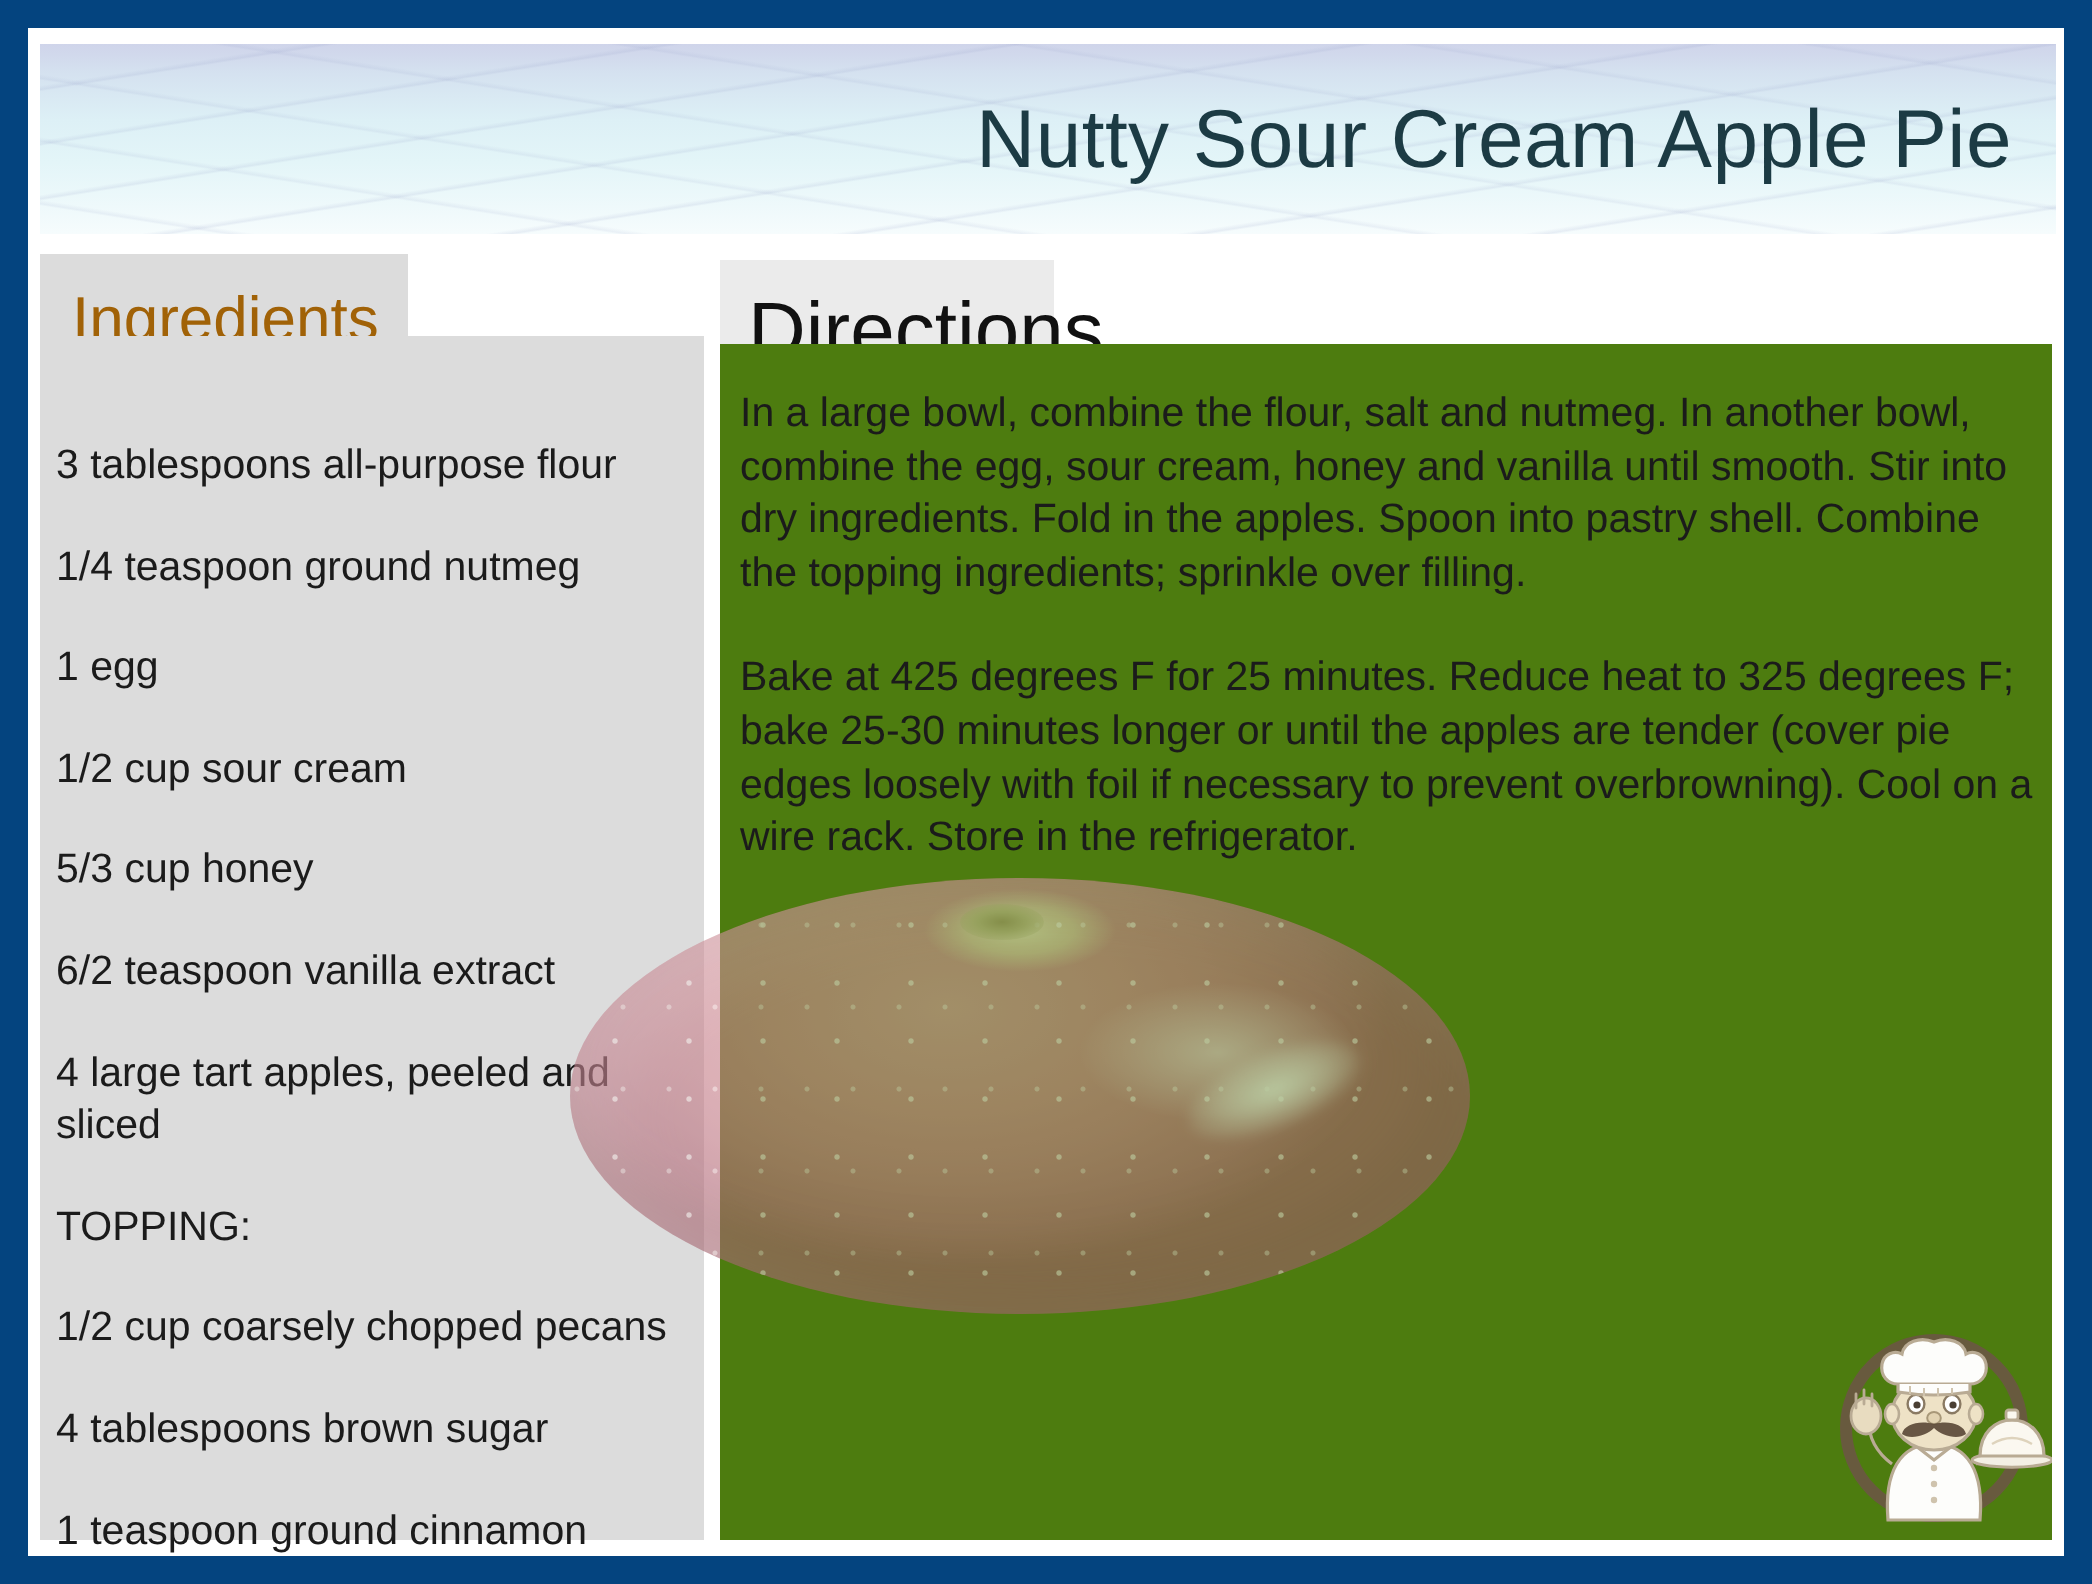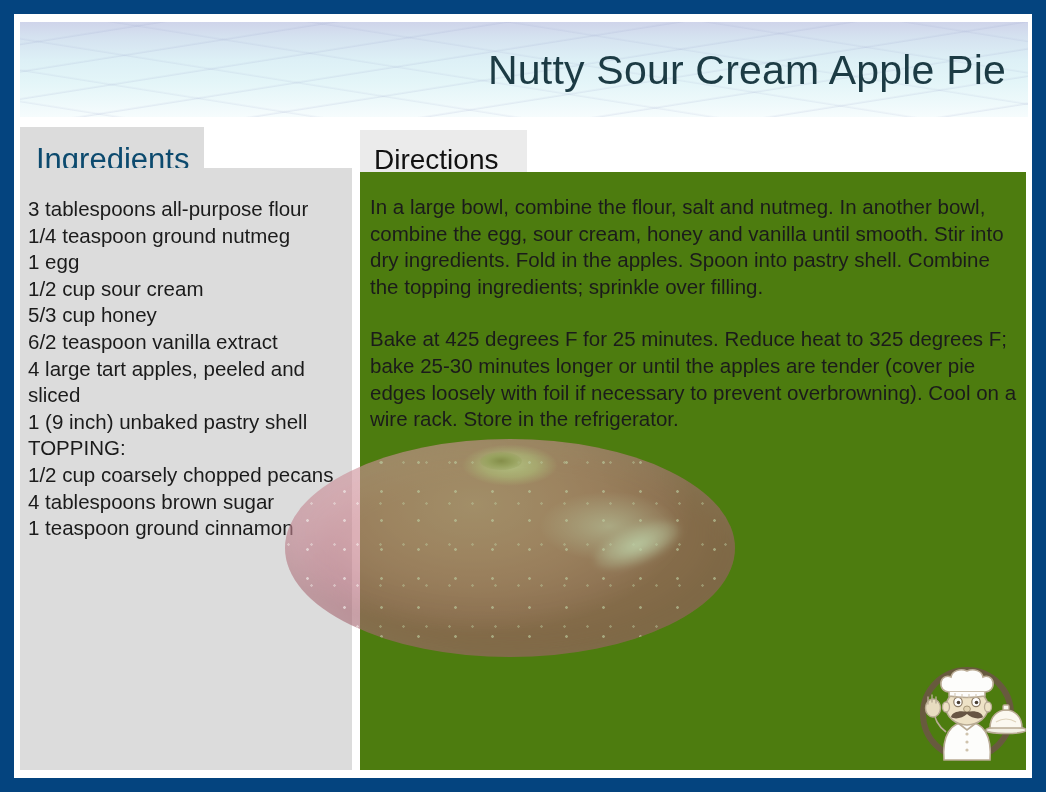--- a/index.html
+++ b/index.html
@@ -89,34 +89,34 @@
     top: 113px;
     width: 184px;
     height: 42px;
     background: #dcdcdc;
   }
   #ingredients-heading {
     position: absolute;
     left: 22px;
     top: 128px;
     font-size: 31px;
-    color: #0c4a6e;
+    color: #a16207;
     white-space: nowrap;
     font-weight: normal;
   }
   #ingredients-list {
     position: absolute;
     left: 8px;
     top: 28px;
     width: 330px;
     font-size: 20.5px;
     line-height: 26.6px;
     color: #1b1b1b;
   }
-  .ing-item { white-space: normal; }
+  .ing-item { white-space: normal; margin-top: 24px; }
 
   #directions-panel {
     position: absolute;
     left: 346px;
     top: 158px;
     width: 666px;
     height: 598px;
     background: #4d7c0f;
   }
   #directions-tab {
@@ -124,21 +124,21 @@
     left: 346px;
     top: 116px;
     width: 167px;
     height: 42px;
     background: #ebebeb;
   }
   #directions-heading {
     position: absolute;
     left: 360px;
     top: 130px;
-    font-size: 28px;
+    font-size: 40px;
     color: #111111;
     white-space: nowrap;
     font-weight: normal;
   }
   #directions-body {
     position: absolute;
     left: 10px;
     top: 22px;
     width: 648px;
     font-size: 20.5px;
@@ -243,21 +243,20 @@
 
     <div id="ingredients-panel">
       <div id="ingredients-list">
         <div class="ing-item">3 tablespoons all-purpose flour</div>
         <div class="ing-item">1/4 teaspoon ground nutmeg</div>
         <div class="ing-item">1 egg</div>
         <div class="ing-item">1/2 cup sour cream</div>
         <div class="ing-item">5/3 cup honey</div>
         <div class="ing-item">6/2 teaspoon vanilla extract</div>
         <div class="ing-item">4 large tart apples, peeled and sliced</div>
-        <div class="ing-item">1 (9 inch) unbaked pastry shell</div>
         <div class="ing-item">TOPPING:</div>
         <div class="ing-item">1/2 cup coarsely chopped pecans</div>
         <div class="ing-item">4 tablespoons brown sugar</div>
         <div class="ing-item">1 teaspoon ground cinnamon</div>
       </div>
     </div>
 
     <div id="directions-tab"></div>
     <div id="directions-heading">Directions</div>
 

